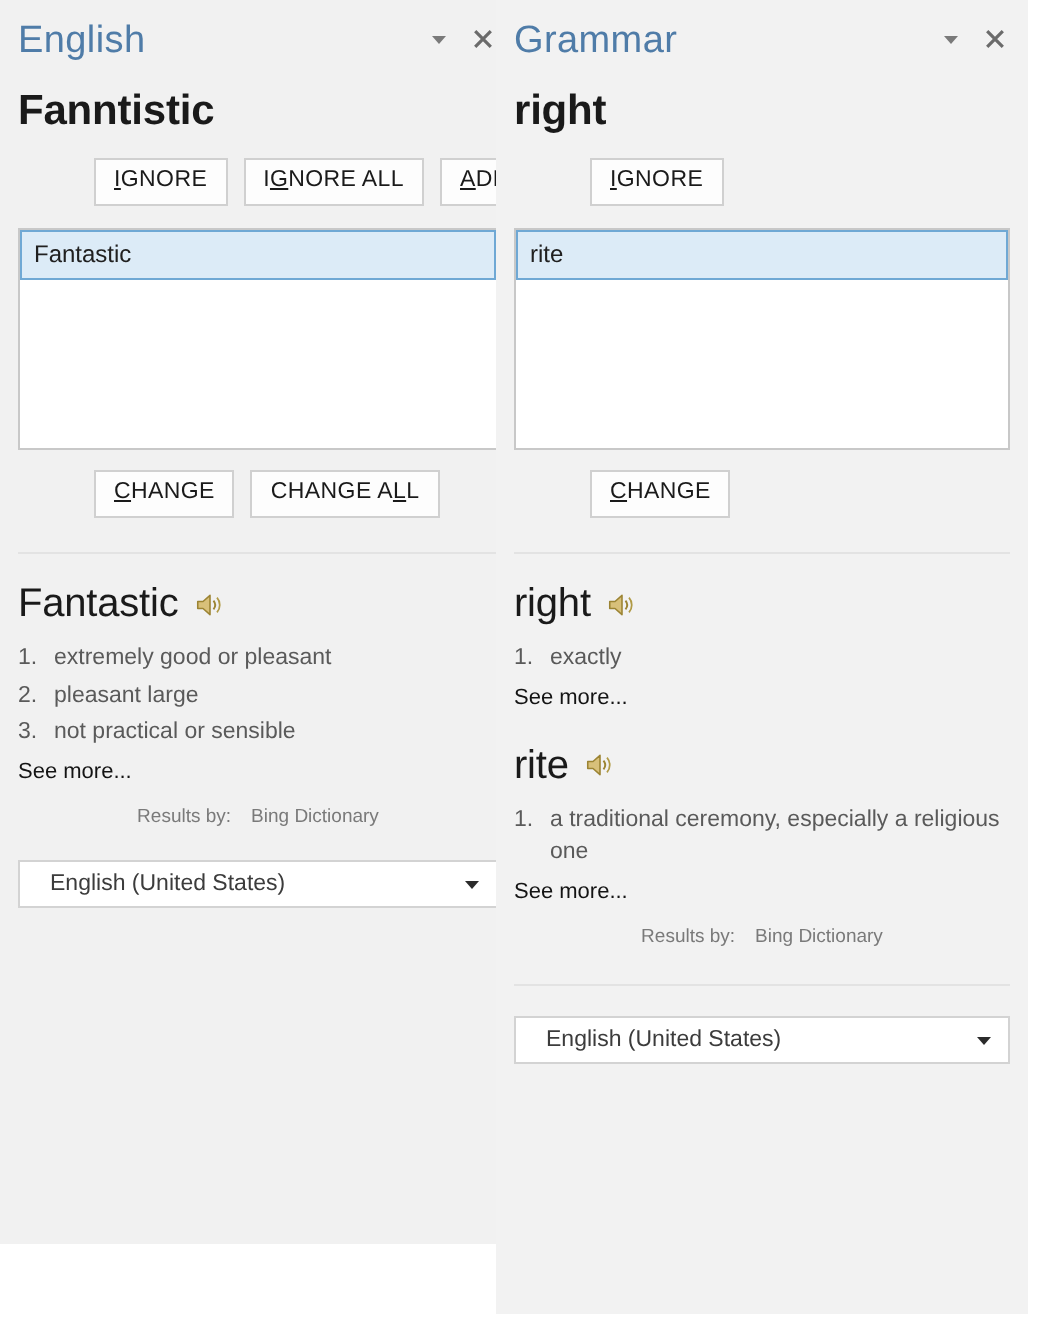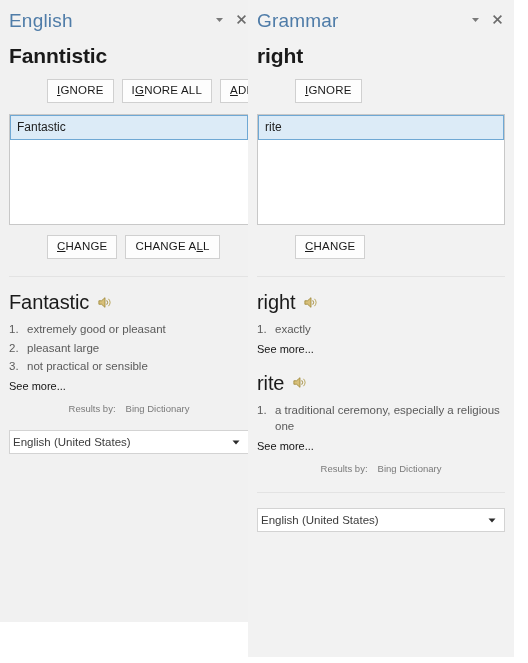--- a/index.html
+++ b/index.html
@@ -183,21 +183,21 @@
 
   
   .lang-select {
     margin-top: 15px;
     background: #ffffff;
     border: 1px solid #d3d3d3;
     height: 24px;
     display: flex;
     align-items: center;
     justify-content: space-between;
-    padding: 0 7px 0 3px;
+    padding: 0 7px 0 15px;
     box-sizing: border-box;
     cursor: default;
   }
   .lang-label {
     font-size: 11.5px;
     color: #3c3c3c;
     line-height: 14px;
   }
   .caret { display: block; }
 

